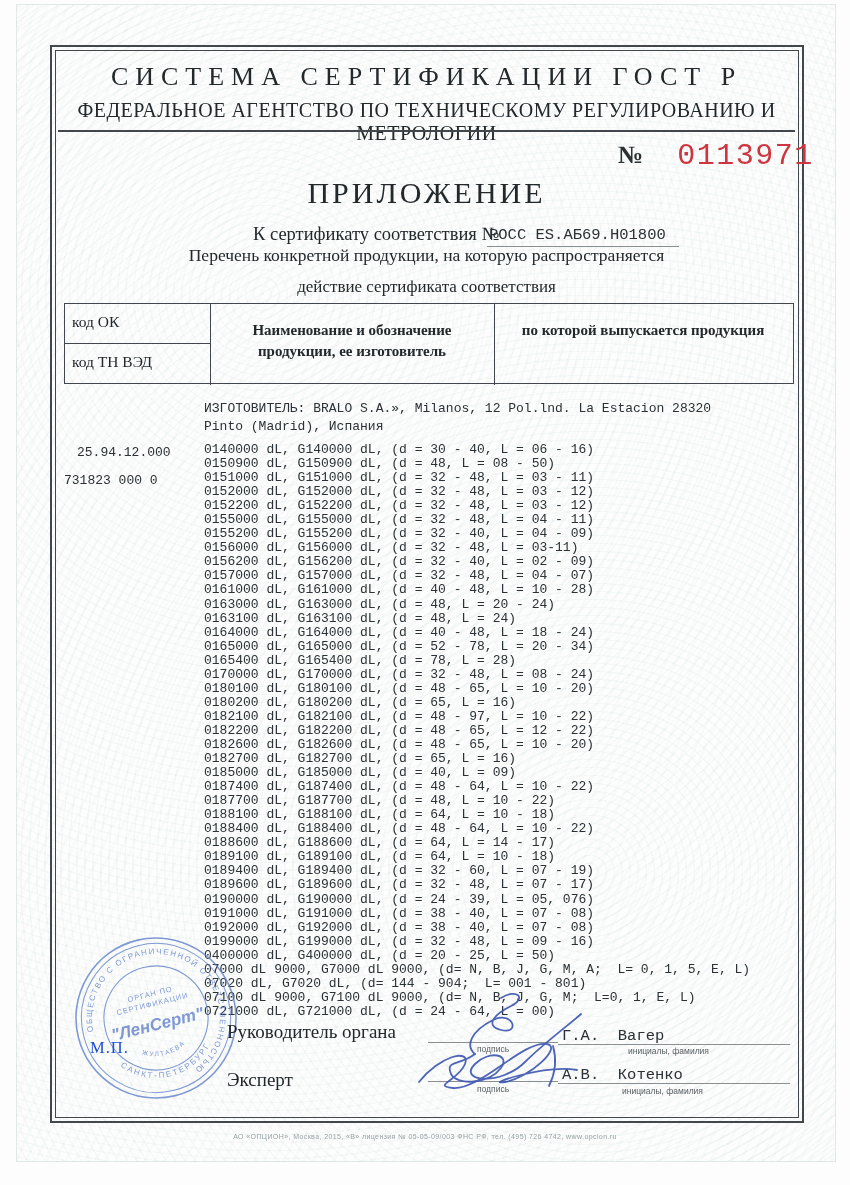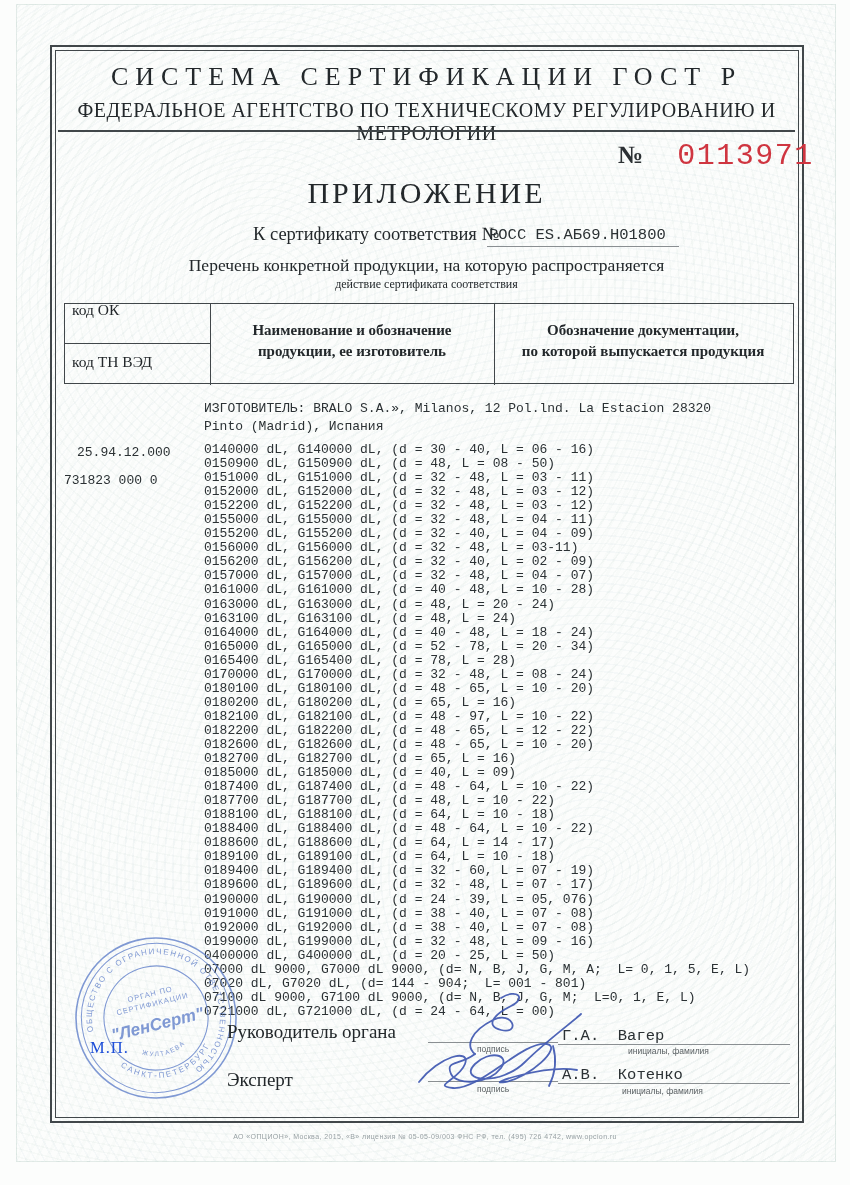--- a/index.html
+++ b/index.html
@@ -28,22 +28,22 @@
   .sys-title{ left:58px; top:62px; width:737px; font-size:26px; letter-spacing:7px; }
   .agency{ left:58px; top:99px; width:737px; font-size:20px; letter-spacing:0.5px; }
   .header-sep{ left:58px; top:130px; width:737px; border-top:2px solid #41474a; }
   .num-block{ left:618px; top:141px; display:flex; align-items:flex-start; gap:8px; }
   .num-sign{ font-size:25px; font-weight:bold; color:#2c3134; }
   .num-digits{ font-size:30px; letter-spacing:1.5px; line-height:30px;margin-left:26px; }
   .doc-title{ left:58px; top:176px; width:737px; font-size:30px; letter-spacing:3px; }
   .cert-num{ left:489px; top:226px; font-size:15.5px; }
   .cert-label{ left:253px; top:224px; font-size:18.5px; }
   .cert-underline{ left:487px; top:246px; width:192px; border-top:1.5px solid #8a8f92; }
-  .sub1{ left:58px; top:255px; width:737px; font-size:17.5px; }
-  .sub2{ left:58px; top:277px; width:737px; font-size:12px; }
+  .sub1{ left:58px; top:245px; width:737px; font-size:17.5px; }
+  .sub2{ left:58px; top:277px; width:737px; font-size:17px; }
   .tbl{ left:64px; top:303px; width:728px; height:79px; border:1.8px solid #41474a; }
   .tbl-v1{ left:210px; top:303px; height:82px; border-left:1.5px solid #41474a; }
   .tbl-v2{ left:494px; top:303px; height:82px; border-left:1.5px solid #41474a; }
   .tbl-h1{ left:64px; top:343px; width:146px; border-top:1.2px solid #41474a; }
   .colhdr{ font-size:15px; line-height:21px; font-weight:bold; }
   .col1-label{ font-size:15.5px; font-weight:normal; }
   .mfr{ font-size:13px; line-height:18px; }
   .codecell{ font-size:13px; }
   .products{ left:204px; top:443px; font-size:13px; line-height:14.05px; }
   .products div{ white-space:pre; }
@@ -81,28 +81,27 @@
   <div class="abs cert-num mono">РОСС ES.АБ69.Н01800</div>
   <div class="abs cert-label serif-b">К сертификату соответствия №</div>
   <div class="abs cert-underline"></div>
   <div class="abs sub1 center serif-b">Перечень конкретной продукции,  на которую распространяется</div>
   <div class="abs sub2 center serif-b">действие сертификата соответствия</div>
 
   <div class="abs tbl"></div>
   <div class="abs tbl-v1"></div>
   <div class="abs tbl-v2"></div>
   <div class="abs tbl-h1"></div>
-  <div class="abs col1-label" style="left:72px;top:301px;text-align:center;">код ОК</div>
+  <div class="abs col1-label" style="left:72px;top:313px;text-align:center;">код ОК</div>
   <div class="abs col1-label" style="left:72px;top:353px;">код ТН ВЭД</div>
   <div class="abs colhdr center" style="left:212px;top:320px;width:280px;">
     <div>Наименование и обозначение</div>
     <div>продукции, ее изготовитель</div>
   </div>
   <div class="abs colhdr center" style="left:496px;top:320px;width:294px;">
-    <div>Обозначение документации,</div>
     <div>по которой выпускается продукция</div>
   </div>
 
   <div class="abs mfr mono" style="left:204px;top:400px;">ИЗГОТОВИТЕЛЬ: BRALO S.A.», Milanos, 12 Pol.lnd. La Estacion 28320</div>
   <div class="abs mfr mono" style="left:204px;top:418px;">Pinto (Madrid), Испания</div>
   <div class="abs codecell mono" style="left:77px;top:445px;">25.94.12.000</div>
   <div class="abs codecell mono" style="left:64px;top:473px;">731823 000 0</div>
 
   <div class="abs products mono"><div>0140000 dL, G140000 dL, (d = 30 - 40, L = 06 - 16)</div><div>0150900 dL, G150900 dL, (d = 48, L = 08 - 50)</div><div>0151000 dL, G151000 dL, (d = 32 - 48, L = 03 - 11)</div><div>0152000 dL, G152000 dL, (d = 32 - 48, L = 03 - 12)</div><div>0152200 dL, G152200 dL, (d = 32 - 48, L = 03 - 12)</div><div>0155000 dL, G155000 dL, (d = 32 - 48, L = 04 - 11)</div><div>0155200 dL, G155200 dL, (d = 32 - 40, L = 04 - 09)</div><div>0156000 dL, G156000 dL, (d = 32 - 48, L = 03-11)</div><div>0156200 dL, G156200 dL, (d = 32 - 40, L = 02 - 09)</div><div>0157000 dL, G157000 dL, (d = 32 - 48, L = 04 - 07)</div><div>0161000 dL, G161000 dL, (d = 40 - 48, L = 10 - 28)</div><div>0163000 dL, G163000 dL, (d = 48, L = 20 - 24)</div><div>0163100 dL, G163100 dL, (d = 48, L = 24)</div><div>0164000 dL, G164000 dL, (d = 40 - 48, L = 18 - 24)</div><div>0165000 dL, G165000 dL, (d = 52 - 78, L = 20 - 34)</div><div>0165400 dL, G165400 dL, (d = 78, L = 28)</div><div>0170000 dL, G170000 dL, (d = 32 - 48, L = 08 - 24)</div><div>0180100 dL, G180100 dL, (d = 48 - 65, L = 10 - 20)</div><div>0180200 dL, G180200 dL, (d = 65, L = 16)</div><div>0182100 dL, G182100 dL, (d = 48 - 97, L = 10 - 22)</div><div>0182200 dL, G182200 dL, (d = 48 - 65, L = 12 - 22)</div><div>0182600 dL, G182600 dL, (d = 48 - 65, L = 10 - 20)</div><div>0182700 dL, G182700 dL, (d = 65, L = 16)</div><div>0185000 dL, G185000 dL, (d = 40, L = 09)</div><div>0187400 dL, G187400 dL, (d = 48 - 64, L = 10 - 22)</div><div>0187700 dL, G187700 dL, (d = 48, L = 10 - 22)</div><div>0188100 dL, G188100 dL, (d = 64, L = 10 - 18)</div><div>0188400 dL, G188400 dL, (d = 48 - 64, L = 10 - 22)</div><div>0188600 dL, G188600 dL, (d = 64, L = 14 - 17)</div><div>0189100 dL, G189100 dL, (d = 64, L = 10 - 18)</div><div>0189400 dL, G189400 dL, (d = 32 - 60, L = 07 - 19)</div><div>0189600 dL, G189600 dL, (d = 32 - 48, L = 07 - 17)</div><div>0190000 dL, G190000 dL, (d = 24 - 39, L = 05, 076)</div><div>0191000 dL, G191000 dL, (d = 38 - 40, L = 07 - 08)</div><div>0192000 dL, G192000 dL, (d = 38 - 40, L = 07 - 08)</div><div>0199000 dL, G199000 dL, (d = 32 - 48, L = 09 - 16)</div><div>0400000 dL, G400000 dL, (d = 20 - 25, L = 50)</div><div>07000 dL 9000, G7000 dL 9000, (d= N, B, J, G, M, A;  L= 0, 1, 5, E, L)</div><div>07020 dL, G7020 dL, (d= 144 - 904;  L= 001 - 801)</div><div>07100 dL 9000, G7100 dL 9000, (d= N, B, J, G, M;  L=0, 1, E, L)</div><div>0721000 dL, G721000 dL, (d = 24 - 64, L = 00)</div></div>
 

